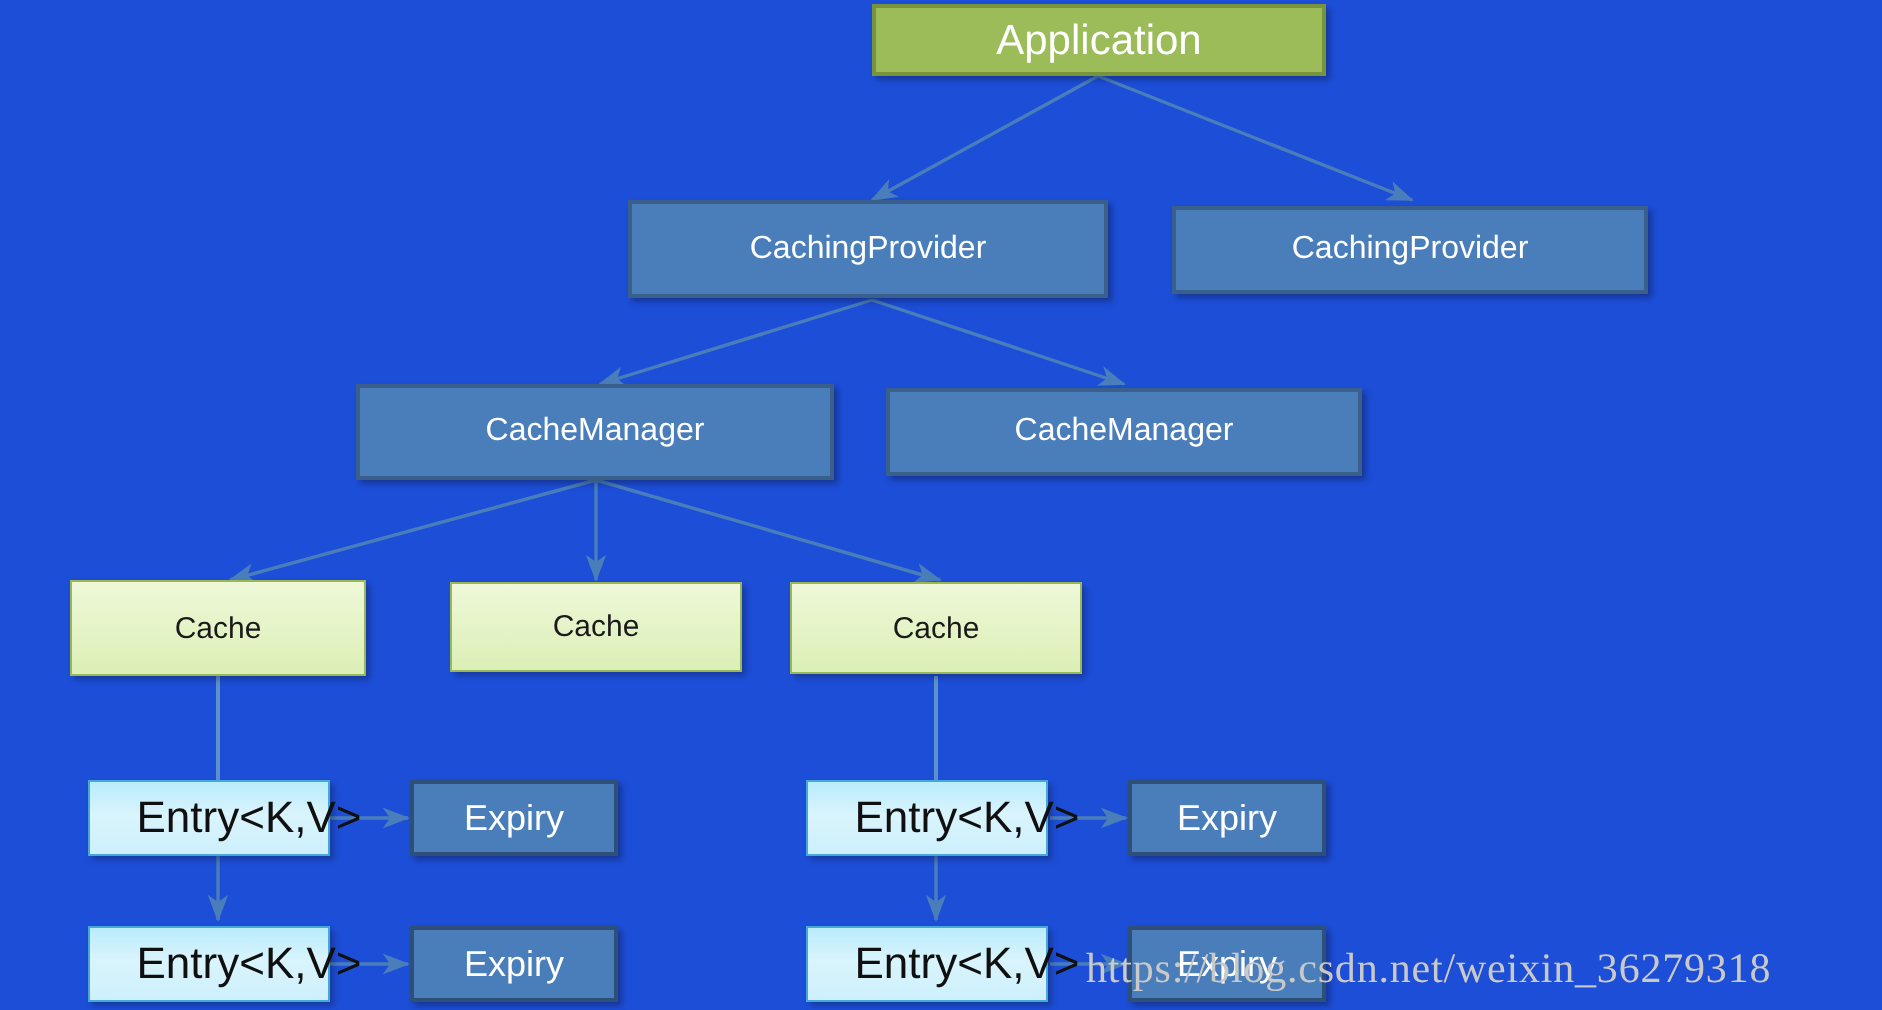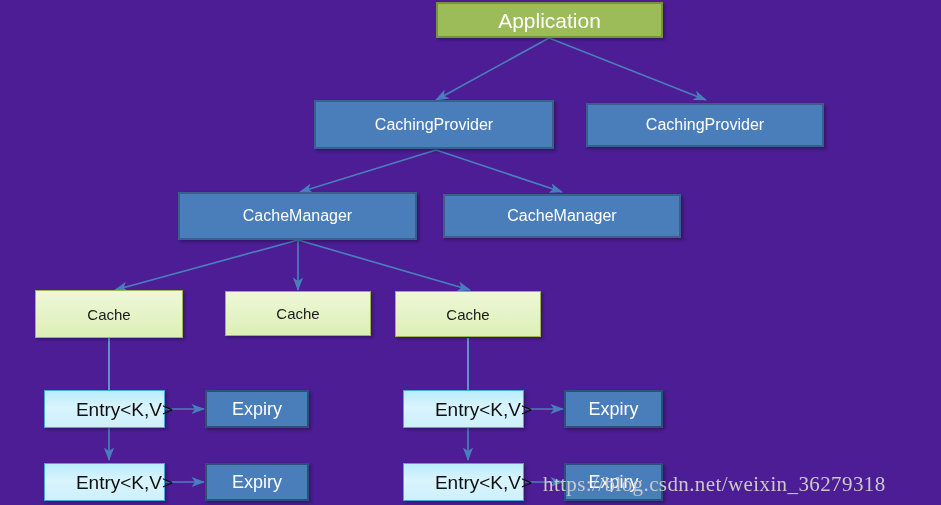--- a/index.html
+++ b/index.html
@@ -8,21 +8,21 @@
     padding: 0;
     background: #ffffff;
   }
   body {
     font-family: "Liberation Sans", sans-serif;
   }
   #canvas {
     position: relative;
     width: 941px;
     height: 505px;
-    background: #4c1d95;
+    background: #1d4ed8;
     overflow: hidden;
   }
   #edges {
     position: absolute;
     left: 0;
     top: 0;
     width: 941px;
     height: 505px;
     pointer-events: none;
   }
@@ -69,21 +69,21 @@
     color: #1a1a1a;
     font-size: 15px;
     box-shadow: 2px 2px 3px rgba(0,0,0,0.25);
   }
 
   
   .node.entry {
     background: linear-gradient(180deg, #b9ecfb 0%, #d9f4fd 45%, #cdf0fc 100%);
     border: 1px solid #45a8d8;
     color: #101010;
-    font-size: 19px;
+    font-size: 22px;
     box-shadow: 2px 2px 3px rgba(0,0,0,0.25);
     padding-left: 40px;
   }
 
   .watermark {
     position: absolute;
     color: #c9c9c9;
     font-family: "Liberation Serif", serif;
     font-size: 21px;
     letter-spacing: 0.4px;

